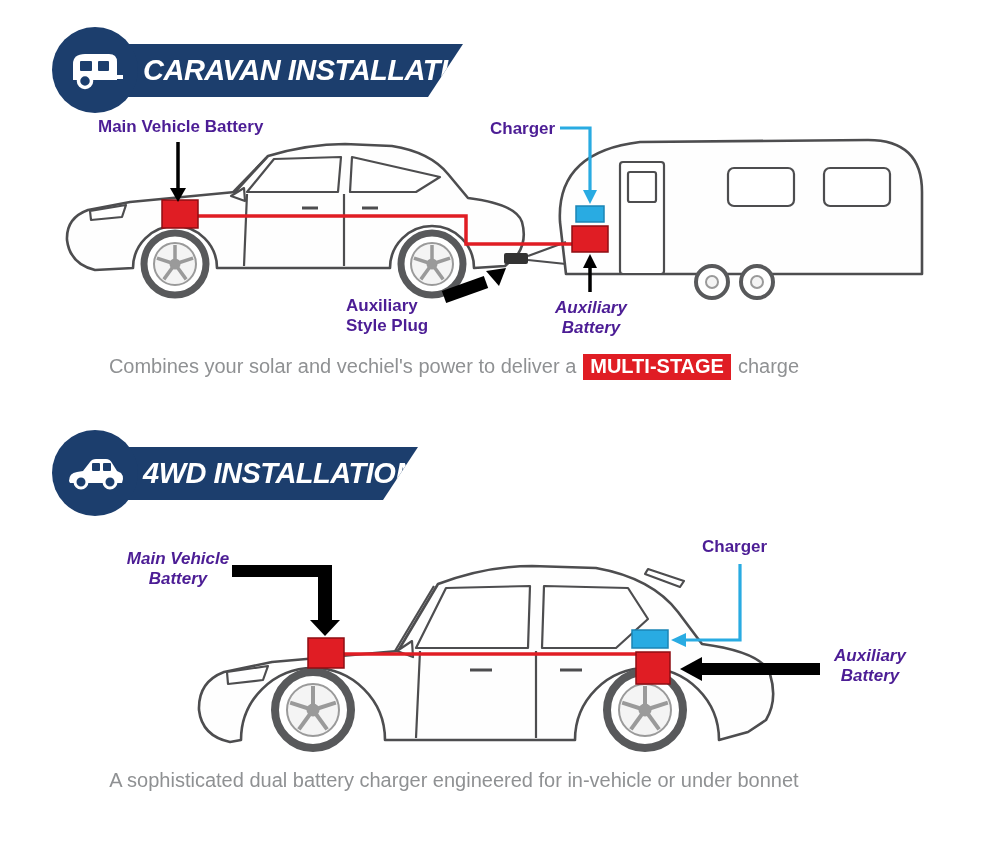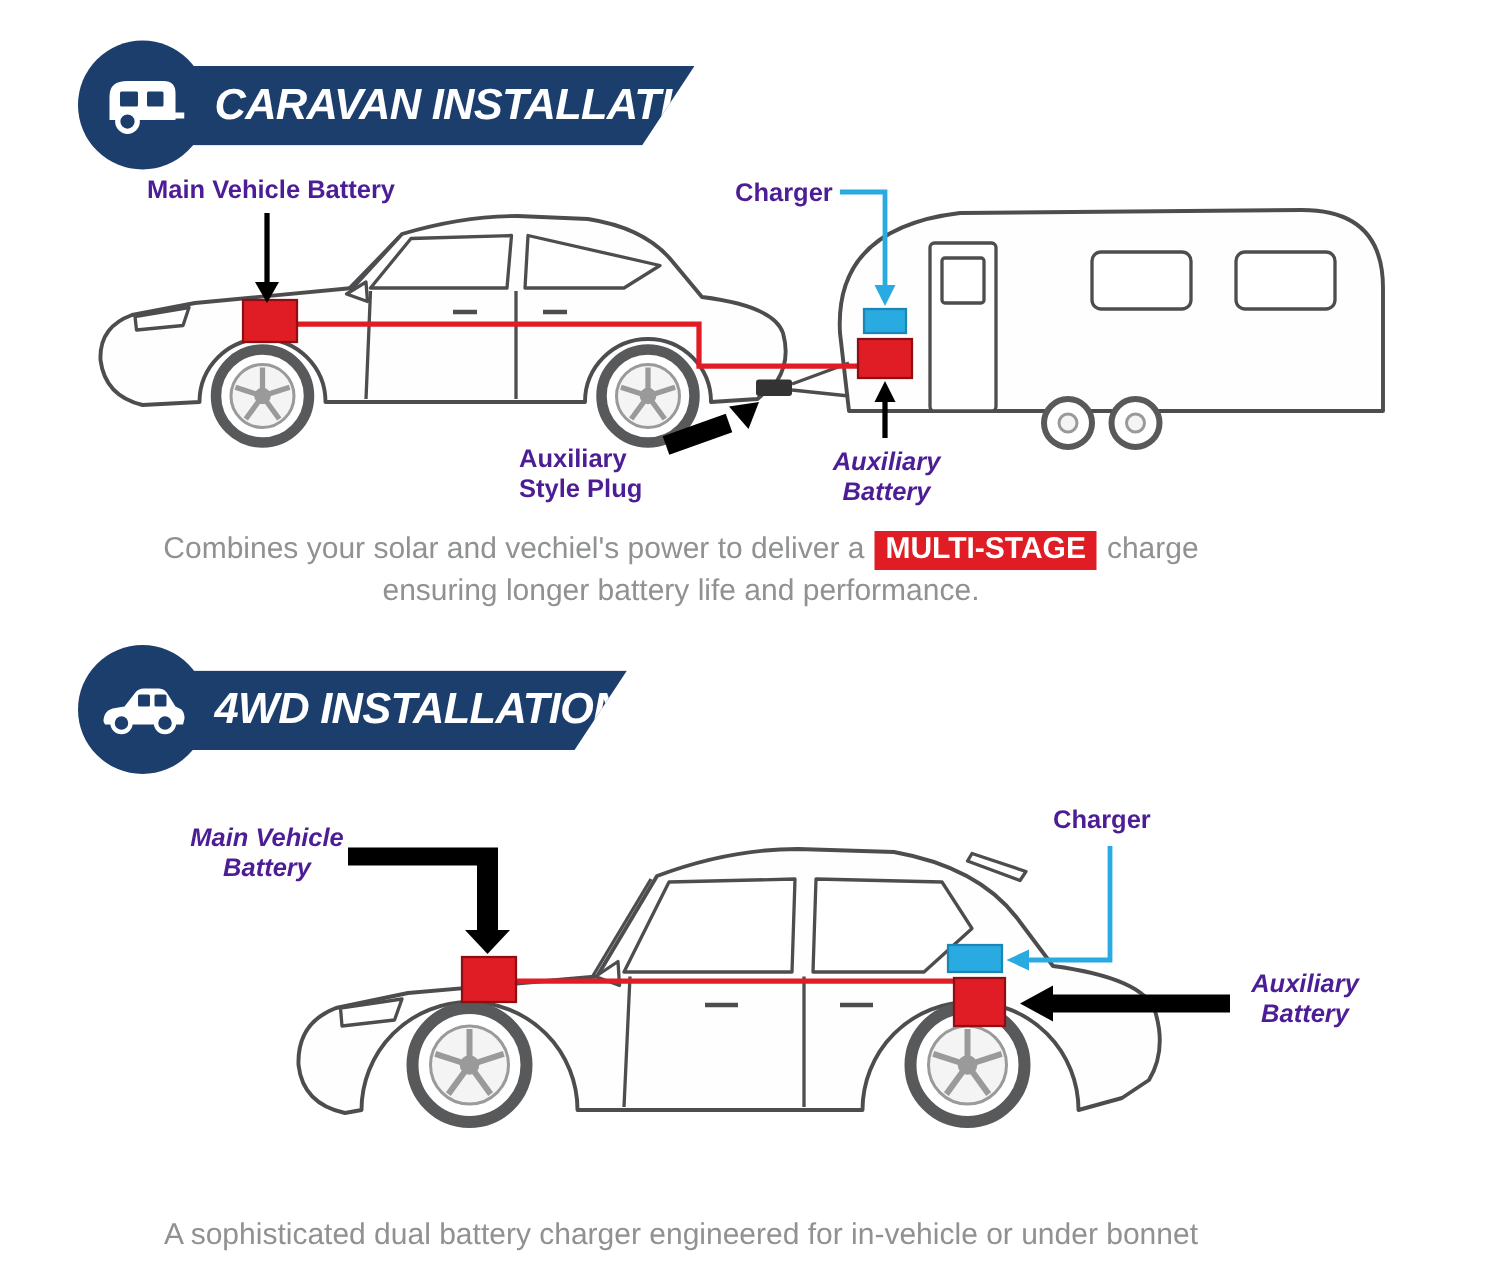--- a/index.html
+++ b/index.html
@@ -139,21 +139,20 @@
   </div>
   <div class="lbl center" style="left:545px;top:298px;width:92px;">
     <div>Auxiliary</div>
     <div>Battery</div>
   </div>
 
   <div class="cap" style="top:352px;">
     <div class="cap-line">
       <span>Combines your solar and vechiel's power to deliver a</span><span class="chip">MULTI-STAGE</span><span>charge</span>
     </div>
-    <div class="cap-line">ensuring longer battery life and performance.</div>
   </div>
 
   <div class="banner" style="left:85px;top:447px;width:333px;">
     <div class="title">4WD INSTALLATION</div>
   </div>
   <div class="badge-circle" style="left:52px;top:430px;">
     <svg width="60" height="40" viewBox="0 0 60 40">
       <path d="M4,28 Q4,20 12,19 L18,18 L25,9 Q27,6 31,6 L41,6 Q45,6 47,10 L52,18 L56,20 Q58,22 58,26 L57,30 L5,30 Z" fill="#fff"></path>
       <rect x="27" y="10" width="8" height="8" rx="1" fill="var(--navy)"></rect>
       <rect x="38" y="10" width="8" height="8" rx="1" fill="var(--navy)"></rect>
@@ -214,17 +213,17 @@
   <div class="lbl center" style="left:112px;top:549px;width:132px;text-align:center;">
     <div>Main Vehicle</div>
     <div>Battery</div>
   </div>
   <div class="lbl" style="left:702px;top:537px;">Charger</div>
   <div class="lbl center" style="left:822px;top:646px;width:96px;">
     <div>Auxiliary</div>
     <div>Battery</div>
   </div>
 
-  <div class="cap" style="top:766px;margin-top:43px;">
+  <div class="cap" style="top:766px;">
     <div class="cap-line">A sophisticated dual battery charger engineered for in-vehicle or under bonnet</div>
   </div>
 
 </div>
 
 </body></html>

